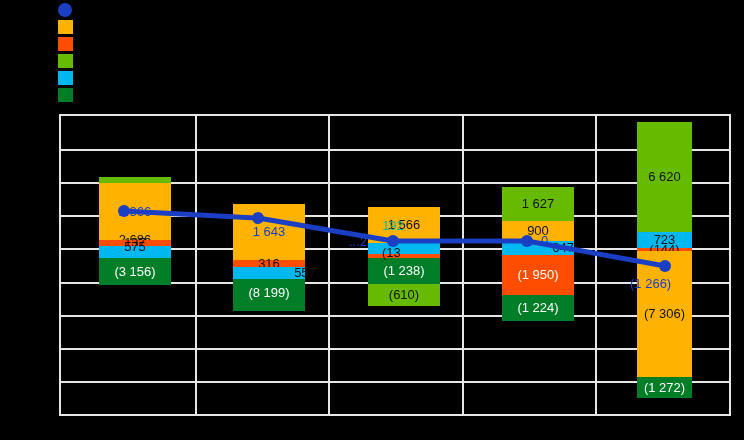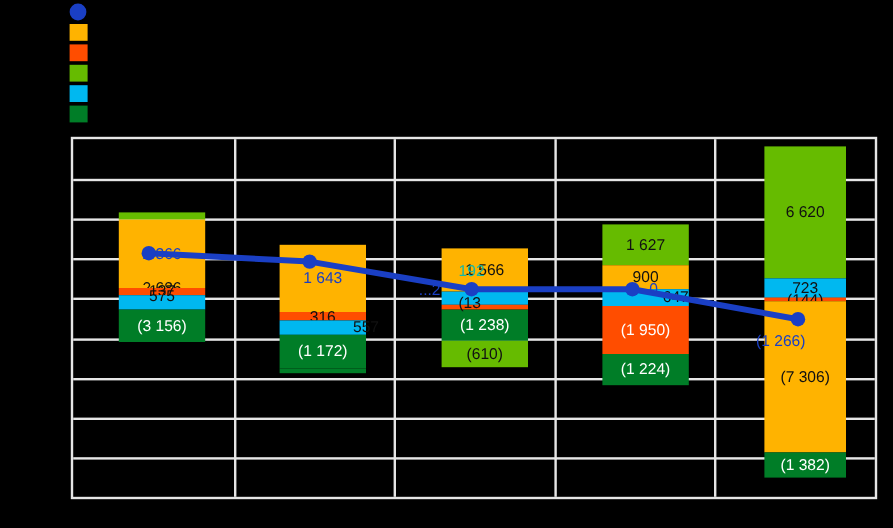--- a/index.html
+++ b/index.html
@@ -94,21 +94,21 @@
         <div class="seg-lab t-white" style="top: 149px;">(3 156)</div>
       </div>
       <div class="bar" style="left: 172px; width: 72px; top: 12px; height: 337px; text-decoration: underline;">
         <div class="seg" style="background: rgb(255, 179, 0); top: 76px; height: 56px;"></div>
         <div class="seg-lab t-blue" style="top: 97px;">1 643</div>
         <div class="seg" style="background: rgb(255, 77, 0); top: 132px; height: 7px;"></div>
         <div class="seg-lab t-dark" style="top: 129px;">316</div>
         <div class="seg" style="background: rgb(0, 184, 240); top: 139px; height: 12px;"></div>
         <div class="seg-lab t-dark" style="top: 138px; margin-left: 36px;">557</div>
         <div class="seg" style="background: rgb(0, 125, 39); top: 151px; height: 28px;"></div>
-        <div class="seg-lab t-white" style="top: 158px;">(1 172)</div>
+        <div class="seg-lab t-white" style="top: 158px;">(8 199)</div>
         <div class="seg" style="background: rgb(0, 125, 39); top: 179px; height: 4px;"></div>
       </div>
       <div class="bar" style="left: 307px; width: 72px; top: 0px; height: 298px;">
         <div class="seg" style="background: rgb(255, 179, 0); top: 91px; height: 36px;"></div>
         <div class="seg-lab t-dark" style="top: 102px;">1 566</div>
         <div class="seg" style="background: rgb(0, 184, 240); top: 127px; height: 11px;"></div>
         <div class="seg" style="background: rgb(255, 77, 0); top: 138px; height: 4px;"></div>
         <div class="seg" style="background: rgb(0, 125, 39); top: 142px; height: 26px;"></div>
         <div class="seg-lab t-white" style="top: 148px;">(1 238)</div>
         <div class="seg" style="background: rgb(102, 187, 0); top: 168px; height: 22px;"></div>
@@ -119,31 +119,31 @@
         <div class="seg-lab t-dark" style="top: 81px;">1 627</div>
         <div class="seg" style="background: rgb(255, 179, 0); top: 105px; height: 20px;"></div>
         <div class="seg-lab t-dark" style="top: 108px;">900</div>
         <div class="seg" style="background: rgb(0, 184, 240); top: 125px; height: 14px;"></div>
         <div class="seg-lab t-dark" style="top: 125px; text-align: right;">647</div>
         <div class="seg" style="background: rgb(255, 77, 0); top: 139px; height: 40px;"></div>
         <div class="seg-lab t-white" style="top: 152px;">(1 950)</div>
         <div class="seg" style="background: rgb(0, 125, 39); top: 179px; height: 26px;"></div>
         <div class="seg-lab t-white" style="top: 185px;">(1 224)</div>
       </div>
-      <div class="bar" style="left: 576px; width: 68px; top: 0px; height: 298px;">
+      <div class="bar" style="left: 576px; width: 55px; top: 0px; height: 298px;">
         <div class="seg" style="background: rgb(102, 187, 0); top: 6px; height: 110px;"></div>
         <div class="seg-lab t-dark" style="top: 54px;">6 620</div>
         <div class="seg" style="background: rgb(0, 184, 240); top: 116px; height: 16px;"></div>
         <div class="seg-lab t-dark" style="top: 117px;">723</div>
         <div class="seg" style="background: rgb(255, 77, 0); top: 132px; height: 3px;"></div>
         <div class="seg-lab t-dark" style="top: 127px;">(144)</div>
         <div class="seg" style="background: rgb(255, 179, 0); top: 135px; height: 126px;"></div>
         <div class="seg-lab t-dark" style="top: 191px;">(7 306)</div>
         <div class="seg" style="background: rgb(0, 125, 39); top: 261px; height: 21px;"></div>
-        <div class="seg-lab t-white" style="top: 265px;">(1 382)</div>
+        <div class="seg-lab t-white" style="top: 265px;">(1 272)</div>
       </div>
     </div>
 </div>
 
 <svg id="lineSvg">
     <polyline points="124,211 258,218 393,241 527,241 665,266" fill="none" stroke="#1a3fc4" stroke-width="5" stroke-linejoin="round" stroke-linecap="round"></polyline>
     <circle cx="124" cy="211" r="6" fill="#1a3fc4"></circle>
     <circle cx="258" cy="218" r="6" fill="#1a3fc4"></circle>
     <circle cx="393" cy="241" r="6" fill="#1a3fc4"></circle>
     <circle cx="527" cy="241" r="6" fill="#1a3fc4"></circle>

